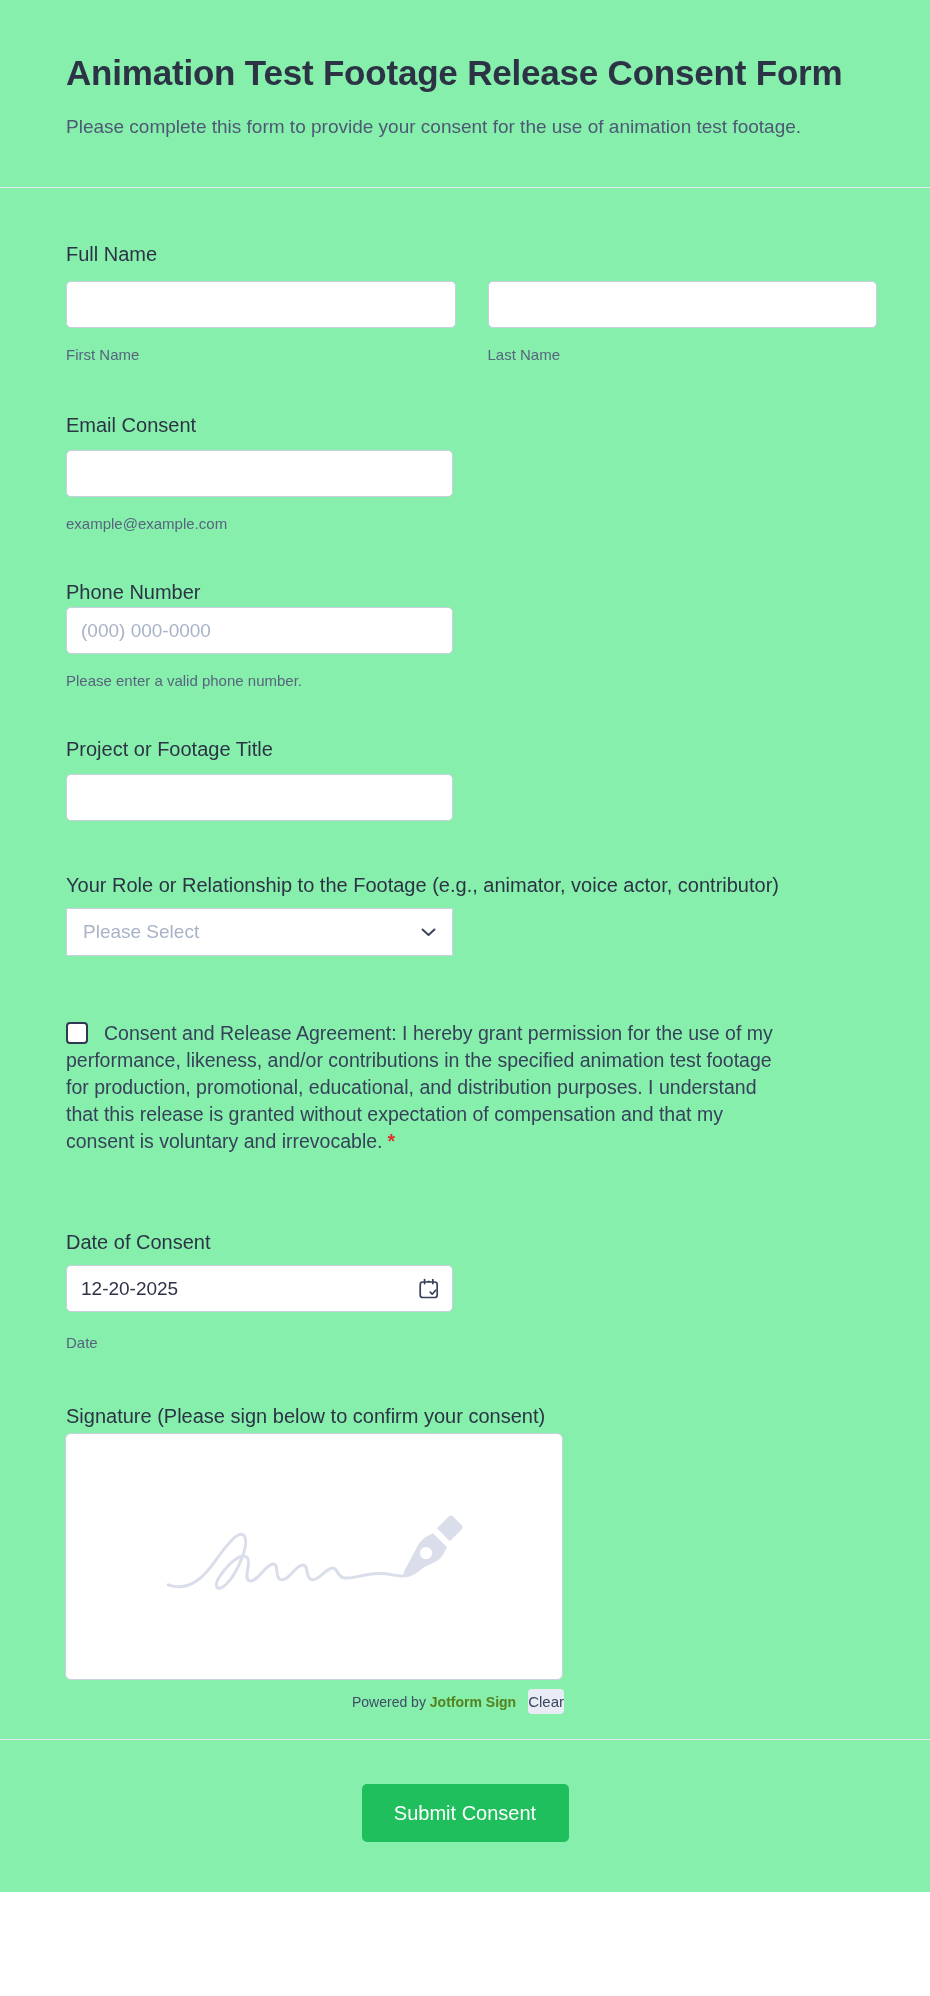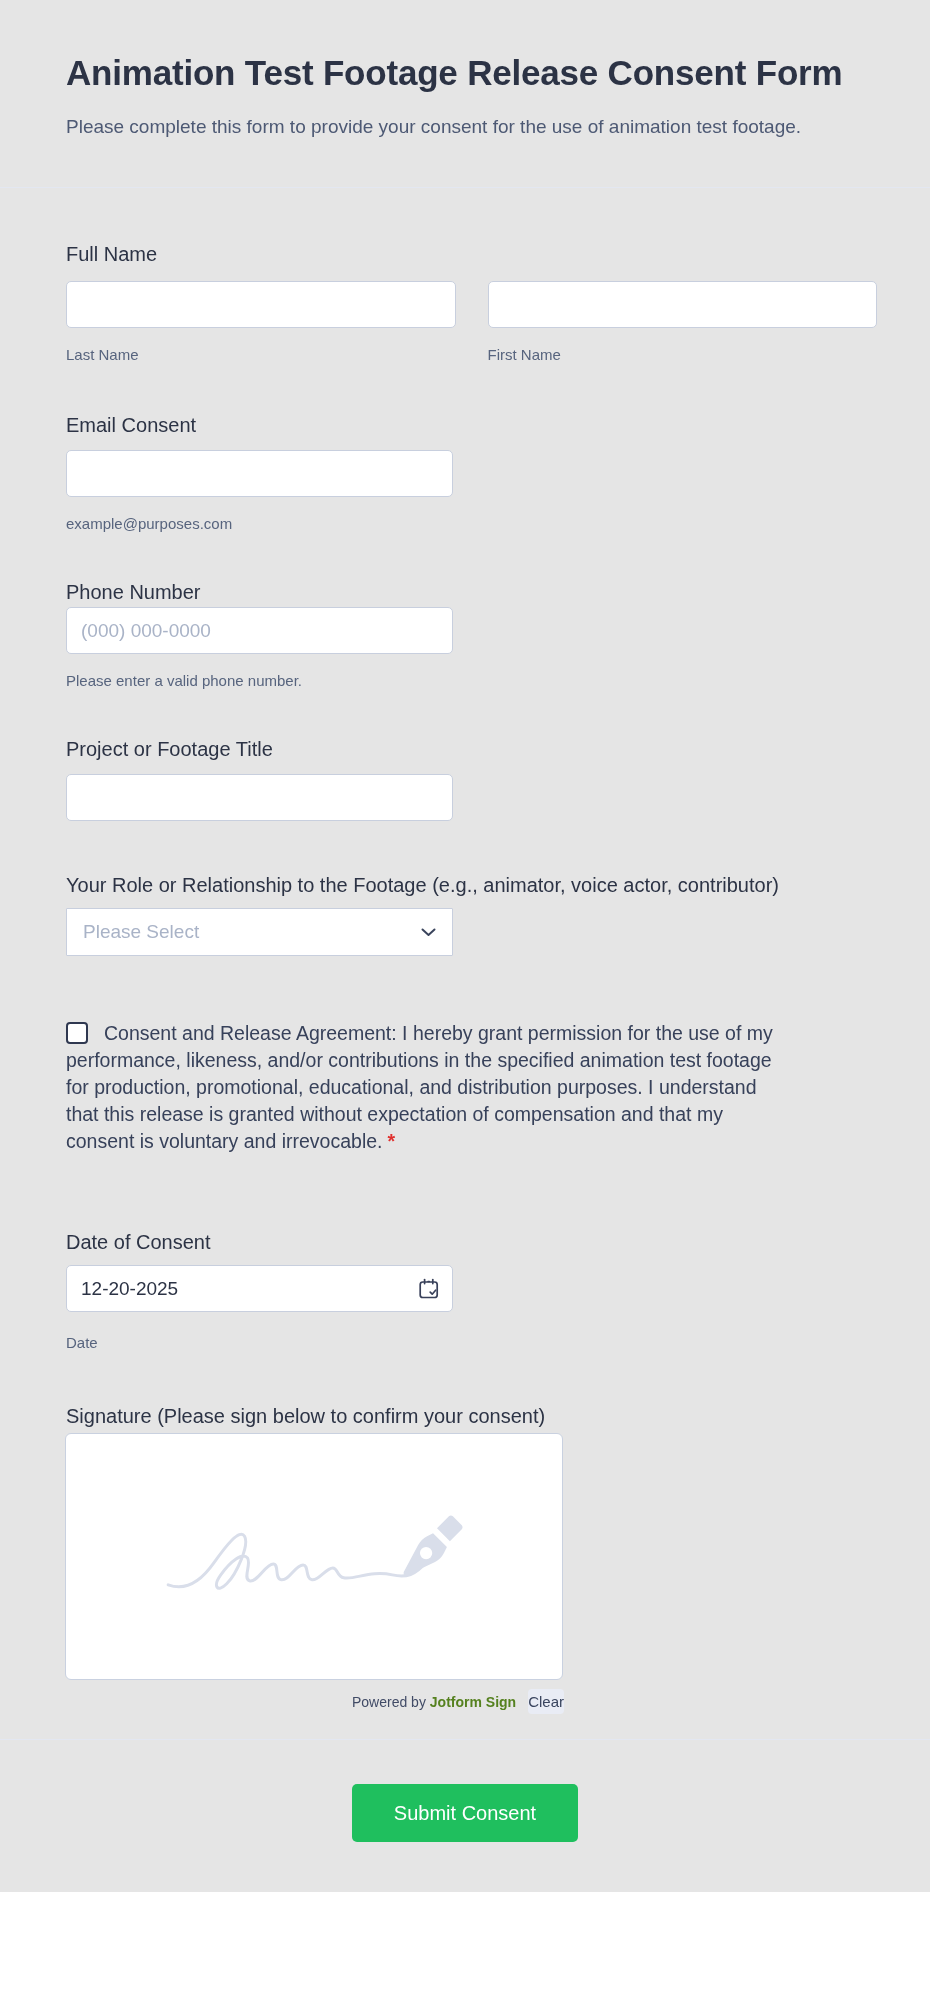--- a/index.html
+++ b/index.html
@@ -4,21 +4,21 @@
 <style>
   * { box-sizing: border-box; margin: 0; padding: 0; }
   html, body { background: #ffffff; }
   body {
     width: 930px;
     min-height: 1996px;
     margin: 0 auto;
     font-family: "Liberation Sans", sans-serif;
     color: #2C3345;
   }
-  .form-card { width: 930px; background: #e5e5e5; }
+  .form-card { width: 930px; background: #86efac; }
 
   
   .form-header { padding: 46px 53px 44px 66px; }
   .form-title {
     font-size: 35px;
     line-height: 1.55;
     font-weight: 700;
     color: #2C3345;
     letter-spacing: -0.2px;
     max-width: 820px;
@@ -151,21 +151,21 @@
     background: #E9ECF5;
     border: none;
     border-radius: 4px;
     padding: 4px 0;
     cursor: pointer;
   }
 
   
   .form-footer { padding: 44px 0 50px; text-align: center; }
   .submit-btn {
-    width: 226px;
+    width: 207px;
     height: 58px;
     background: #1FBF5E;
     color: #ffffff;
     font-family: "Liberation Sans", sans-serif;
     font-size: 20px;
     font-weight: 500;
     border: none;
     border-radius: 5px;
     cursor: pointer;
   }
@@ -182,33 +182,33 @@
 
   <div class="divider"></div>
 
   <main class="form-body">
 
     <section class="f-name">
       <div class="field-label">Full Name</div>
       <div class="name-row">
         <div class="name-col">
           <input type="text" class="text-input" value="" style="">
-          <div class="sublabel">Last Name</div>
+          <div class="sublabel">First Name</div>
         </div>
         <div class="name-col">
           <input type="text" class="text-input" value="" style="">
-          <div class="sublabel">First Name</div>
+          <div class="sublabel">Last Name</div>
         </div>
       </div>
     </section>
 
     <section class="f-email">
       <div class="field-label">Email Consent</div>
       <input type="text" class="text-input" value="" style="">
-      <div class="sublabel">example@purposes.com</div>
+      <div class="sublabel">example@example.com</div>
     </section>
 
     <section class="f-phone">
       <div class="field-label">Phone Number</div>
       <input type="text" class="text-input" placeholder="(000) 000-0000" style="">
       <div class="sublabel">Please enter a valid phone number.</div>
     </section>
 
     <section class="f-project">
       <div class="field-label">Project or Footage Title</div>

